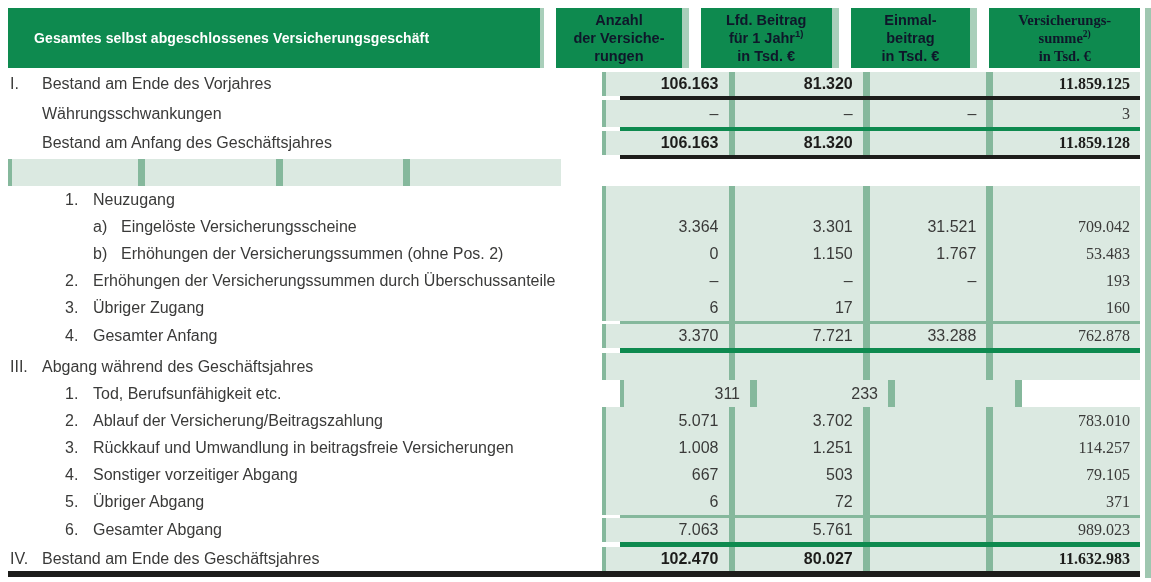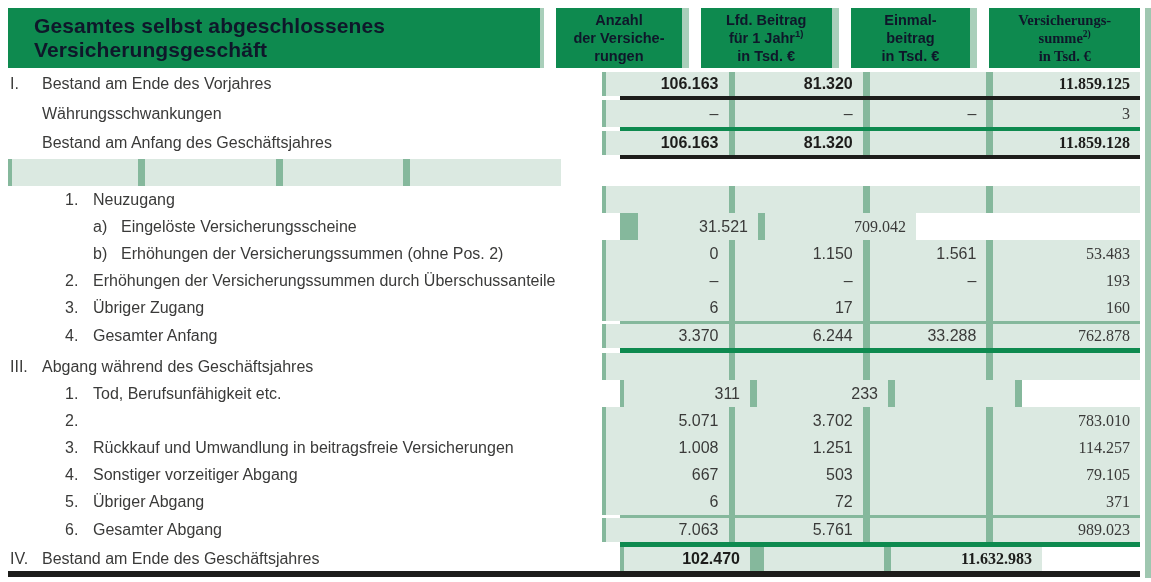--- a/index.html
+++ b/index.html
@@ -11,22 +11,22 @@
     --text:#3a3a39;
   }
   *{margin:0;padding:0;box-sizing:border-box;}
   body{background:#ffffff;font-family:"Liberation Sans",sans-serif;}
   .page{position:relative;width:1151px;height:582px;background:#ffffff;overflow:hidden;}
 
   .table{position:absolute;left:8px;top:8px;width:1132px;}
 
   
   .header{display:flex;height:60px;}
-  .title-cell{width:533px;background:var(--green);color:#0f172a;font-weight:bold;
-    font-size:21px;display:flex;align-items:center;padding-left:26px;letter-spacing:.1px;}
+  .title-cell{width:533px;background:var(--green);color:#ffffff;font-weight:bold;
+    font-size:14px;display:flex;align-items:center;padding-left:26px;letter-spacing:.1px;}
   .hsep{width:7px;background:var(--green-sep-head);}
   .hsep.lead{width:4px;}
   .hcell{background:var(--green);color:#0f172a;font-weight:bold;font-size:14.5px;
     line-height:18px;text-align:center;display:flex;flex-direction:column;justify-content:center;margin-left:12px;}
   .hcell .sup{font-size:9.5px;vertical-align:super;line-height:0;}
   .w0{width:126px;} .w1{width:131px;} .w2{width:120px;} .w3{width:151px;font-family:Liberation Serif, serif;}
 
   .head-gap{height:4px;background:#ffffff;}
 
   
@@ -164,38 +164,40 @@
     <div class="vsep"></div>
     <div class="cell w3"></div>
   </div>
 
   <div class="row">
     <div class="label ind2">
       <span class="num">a)</span>
       <span class="txt">Eingelöste Versicherungsscheine</span>
     </div>
     <div class="vsep lead"></div>
-    <div class="vsep"></div>
+    <div class="cell w0">3.364</div>
+    <div class="vsep"></div>
+    <div class="cell w1">3.301</div>
     <div class="vsep"></div>
     <div class="cell w2">31.521</div>
     <div class="vsep"></div>
     <div class="cell w3">709.042</div>
   </div>
 
   <div class="row">
     <div class="label ind2">
       <span class="num">b)</span>
       <span class="txt">Erhöhungen der Versicherungssummen (ohne Pos. 2)</span>
     </div>
     <div class="vsep lead"></div>
     <div class="cell w0">0</div>
     <div class="vsep"></div>
     <div class="cell w1">1.150</div>
     <div class="vsep"></div>
-    <div class="cell w2">1.561</div>
+    <div class="cell w2">1.767</div>
     <div class="vsep"></div>
     <div class="cell w3">53.483</div>
   </div>
 
   <div class="row">
     <div class="label ind1">
       <span class="num">2.</span>
       <span class="txt">Erhöhungen der Versicherungssummen durch Überschussanteile</span>
     </div>
     <div class="vsep lead"></div>
@@ -224,21 +226,21 @@
   </div>
 <div class="hline thin"></div>
   <div class="row total">
     <div class="label ind1">
       <span class="num">4.</span>
       <span class="txt">Gesamter Anfang</span>
     </div>
     <div class="vsep lead"></div>
     <div class="cell w0">3.370</div>
     <div class="vsep"></div>
-    <div class="cell w1">6.244</div>
+    <div class="cell w1">7.721</div>
     <div class="vsep"></div>
     <div class="cell w2">33.288</div>
     <div class="vsep"></div>
     <div class="cell w3">762.878</div>
   </div>
 <div class="hline accent-thick"></div>
   <div class="row">
     <div class="label ind0">
       <span class="num">III.</span>
       <span class="txt">Abgang während des Geschäftsjahres</span>
@@ -263,20 +265,21 @@
     <div class="vsep"></div>
     <div class="cell w1">233</div>
     <div class="vsep"></div>
     <div class="cell w2"></div>
     <div class="vsep"></div>
   </div>
 
   <div class="row">
     <div class="label ind1">
       <span class="num">2.</span>
+      <span class="txt">Ablauf der Versicherung/Beitragszahlung</span>
     </div>
     <div class="vsep lead"></div>
     <div class="cell w0">5.071</div>
     <div class="vsep"></div>
     <div class="cell w1">3.702</div>
     <div class="vsep"></div>
     <div class="cell w2"></div>
     <div class="vsep"></div>
     <div class="cell w3">783.010</div>
   </div>
@@ -342,20 +345,21 @@
   </div>
 <div class="hline accent-thick"></div>
   <div class="row bold">
     <div class="label ind0">
       <span class="num">IV.</span>
       <span class="txt">Bestand am Ende des Geschäftsjahres</span>
     </div>
     <div class="vsep lead"></div>
     <div class="cell w0">102.470</div>
     <div class="vsep"></div>
+    <div class="cell w1">80.027</div>
     <div class="vsep"></div>
     <div class="cell w2"></div>
     <div class="vsep"></div>
     <div class="cell w3">11.632.983</div>
   </div>
 </div>
 
     <div class="bottom-rule"></div>
   </div>
 

